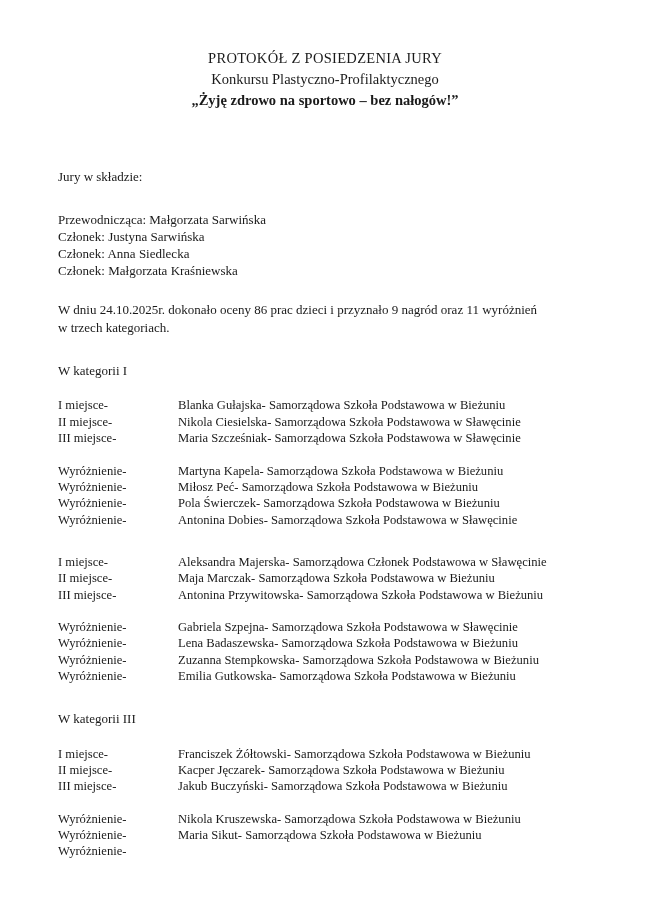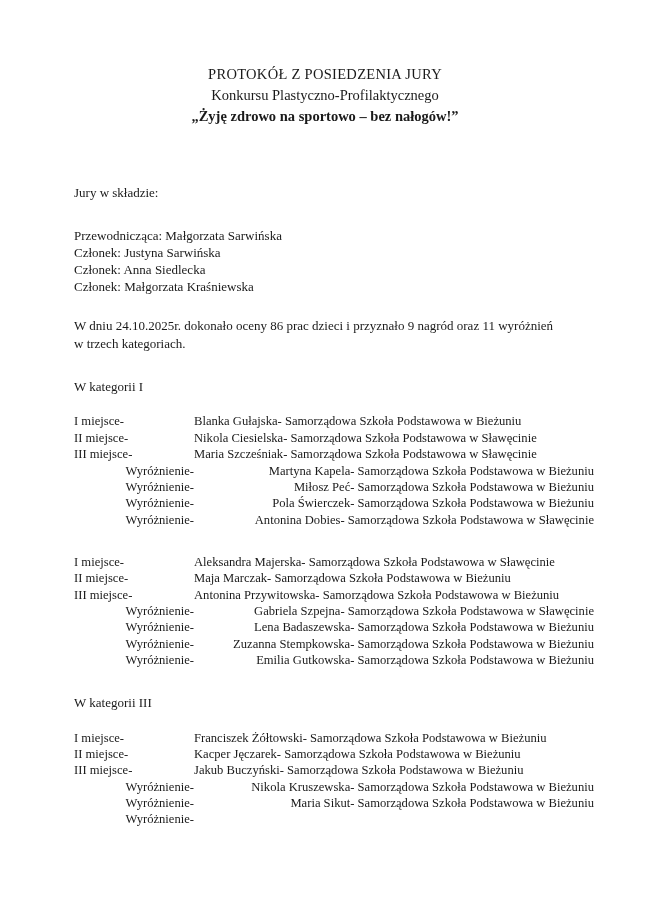--- a/index.html
+++ b/index.html
@@ -14,21 +14,21 @@
     overflow: hidden;
     font-family: "Liberation Serif", "DejaVu Serif", serif;
     color: #1a1a1a;
     -webkit-font-smoothing: antialiased;
   }
   .page {
     position: relative;
     width: 650px;
     height: 919px;
     box-sizing: border-box;
-    padding: 16px;
+    padding: 0;
   }
 
   
   .title-block {
     text-align: center;
     margin: 0;
     padding-top: 48px;
   }
   .title-line-1 {
     font-size: 14.5px;
@@ -91,21 +91,21 @@
     white-space: nowrap;
   }
   .award-label {
     width: 120px;
     flex: 0 0 120px;
   }
   .award-name {
     flex: 1 1 auto;
   }
   .award-group + .award-group {
-    text-align: right;
+    margin-top: 16px;
   }
 </style>
 </head>
 <body>
 
 <div class="page">
 
   <div class="title-block">
     <div class="title-line-1">PROTOKÓŁ Z POSIEDZENIA JURY</div>
     <div class="title-line-2">Konkursu Plastyczno-Profilaktycznego</div>
@@ -161,21 +161,21 @@
           <span class="award-label">Wyróżnienie-</span>
           <span class="award-name">Antonina Dobies- Samorządowa Szkoła Podstawowa w Sławęcinie</span>
         </div>
       </div>
     </div>
 
     <div class="category">
       <div class="award-group">
         <div class="award-row">
           <span class="award-label">I miejsce-</span>
-          <span class="award-name">Aleksandra Majerska- Samorządowa Szkoła Podstawowa w Sławęcinie</span>
+          <span class="award-name">Aleksandra Majerska- Samorządowa Członek Podstawowa w Sławęcinie</span>
         </div>
         <div class="award-row">
           <span class="award-label">II miejsce-</span>
           <span class="award-name">Maja Marczak- Samorządowa Szkoła Podstawowa w Bieżuniu</span>
         </div>
         <div class="award-row">
           <span class="award-label">III miejsce-</span>
           <span class="award-name">Antonina Przywitowska- Samorządowa Szkoła Podstawowa w Bieżuniu</span>
         </div>
       </div>

